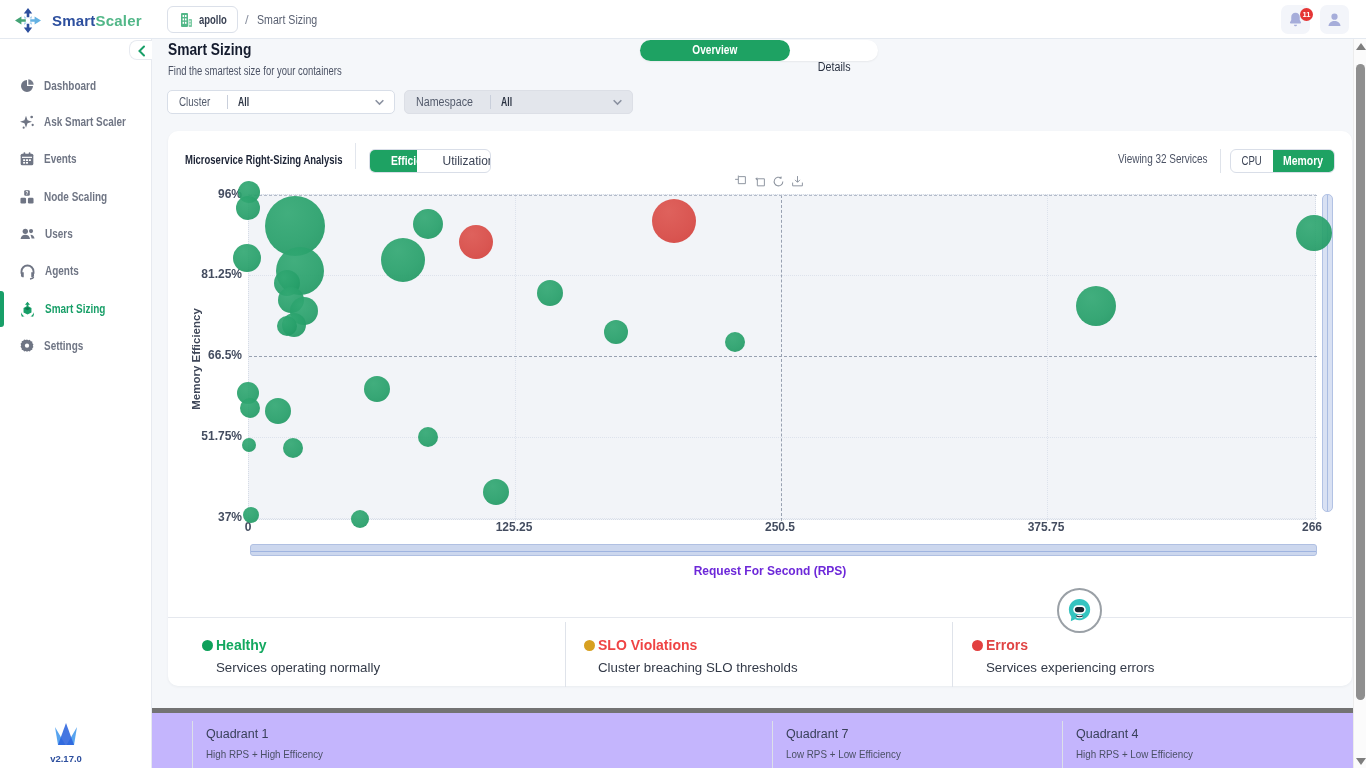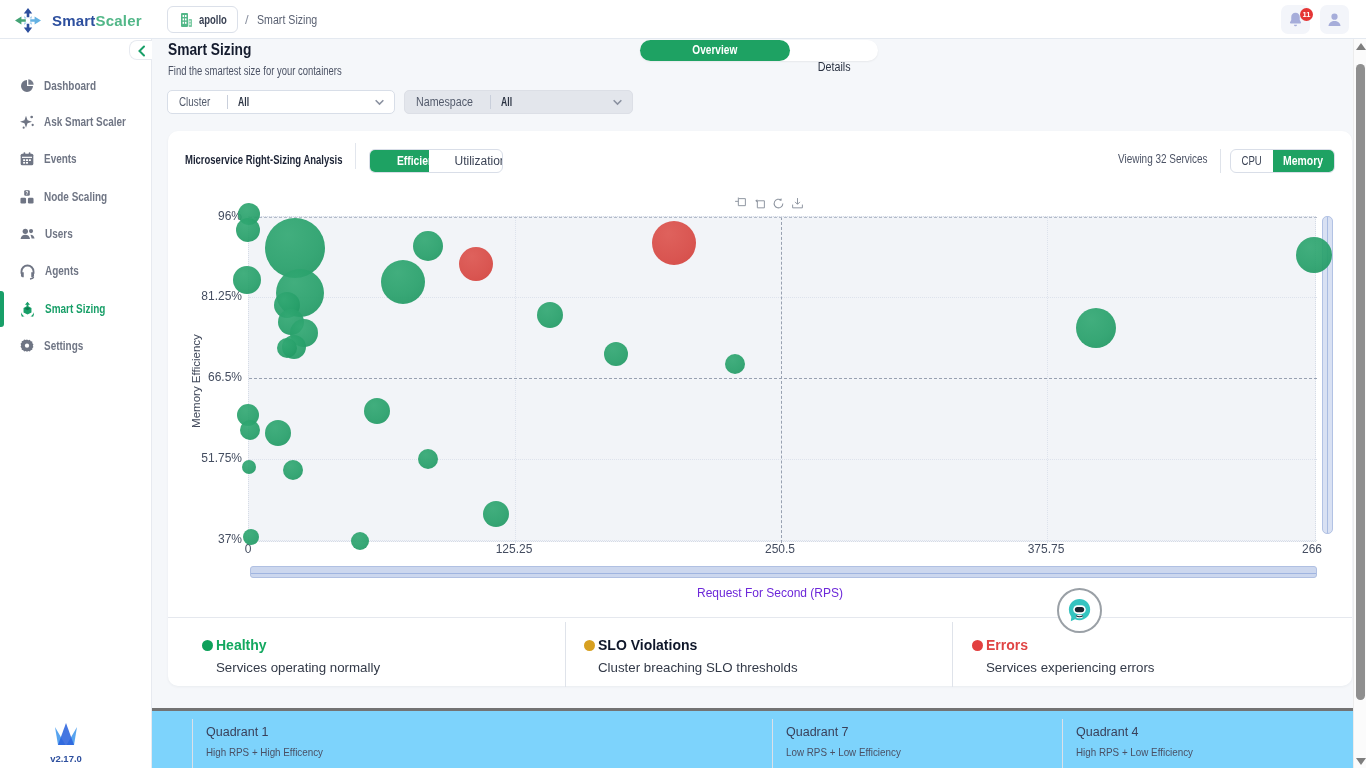--- a/index.html
+++ b/index.html
@@ -48,30 +48,30 @@
 
   
   #card { position:absolute; left:16px; top:92px; width:1184px; height:555px; background:#fff; border-radius:10px; box-shadow:0 1px 3px rgba(20,30,60,.05); }
   #chtitle { position:absolute; left:17px; top:22px; font-size:12.5px; font-weight:700; color:#1d2436; transform:scaleX(.76); transform-origin:left top; white-space:nowrap; }
   #chsep { position:absolute; left:187px; top:12px; width:1px; height:26px; background:#e2e6ed; }
   .seg { position:absolute; height:24px; background:#fff; border:1px solid #d9dee8; border-radius:6px; overflow:hidden; display:flex; }
   .seg div { height:100%; display:flex; align-items:center; justify-content:center; font-size:12px; color:#3c4456; }
   .seg i { font-style:normal; display:inline-block; }
   .seg .on { background:#1ea263; color:#fff; font-weight:700; }
   #seg1 { left:201px; top:18px; }
-  #seg1 .s1 { width:59px;padding-left:43px; }
+  #seg1 .s1 { width:47px;padding-left:43px; }
   #seg1 .s2 { width:73px;padding-left:30px; }
   #viewing { position:absolute; left:950px; top:21px; font-size:12px; color:#4c5365; transform:scaleX(.83); transform-origin:left top; white-space:nowrap; }
   #vsep { position:absolute; left:1052px; top:18px; width:1px; height:24px; background:#dfe3ea; }
   #seg2 { left:1062px; top:18px; }
   #seg2 .s1 { width:42px; }
   #seg2 .s2 { width:61px; }
 
   
-  #chart { position:absolute; left:0; top:64px; width:1184px; height:437px; }
+  #chart { position:absolute; left:0; top:42px; width:1184px; height:437px;font-weight:bold; }
   #plot { position:absolute; left:80px; top:21px; width:1068px; height:326px; background:#f2f4f8; border:1px dotted #d5dbe6; z-index:3; }
   .gl-v { position:absolute; top:0; height:326px; width:0; border-left:1px dotted #dde2ec; }
   .gl-h { position:absolute; left:0; width:1068px; height:0; border-top:1px dotted #dde2ec; }
   .ql-v { position:absolute; top:0; height:326px; width:0; border-left:1px dashed #98a1b1; }
   .ql-h { position:absolute; left:0; width:1068px; height:0; border-top:1px dashed #98a1b1; }
   .ytick { position:absolute; right:1110px; width:60px; text-align:right; font-size:12px; color:#444d60; }
   .xtick { position:absolute; top:347px; width:80px; text-align:center; font-size:12px; color:#444d60; }
   #ylab { position:absolute; left:-42px; top:180px; width:140px; text-align:center; transform:rotate(-90deg); font-size:11.5px; color:#3f4759; }
   #xlab { position:absolute; left:68px; top:391px; width:1068px; text-align:center; font-size:12px; color:#6d28d9; }
   .b { position:absolute; border-radius:50%; opacity:.92; }
@@ -86,21 +86,21 @@
 
   
   #legend { position:absolute; left:0; top:486px; width:1184px; height:69px; border-top:1px solid #e5e8ee; }
   .lcol { position:absolute; top:0; height:69px;text-align:center; }
   .ldot { position:absolute; top:22px; width:11px; height:11px; border-radius:50%; }
   .lhead { position:absolute; top:19px; font-size:14px; font-weight:700; }
   .lsub { position:absolute; top:42px; font-size:13.3px; color:#333a48; }
   .ldiv { position:absolute; top:4px; width:1px; height:65px; background:#dfe3ea; }
 
   
-  #quads { position:absolute; left:0px; top:669px; width:1201px; height:60px; background:#7dd3fc; border-top:3px solid #737373; }
+  #quads { position:absolute; left:0px; top:669px; width:1201px; height:60px; background:#c4b5fd; border-top:5px solid #737373; }
   .quad { position:absolute; top:8px; height:52px; border-left:1px solid #dce0e8; padding-left:13px; }
   .quad .qh { font-size:12.5px; color:#39405a; margin-top:6px; }
   .quad .qs { font-size:11.3px; color:#4a5065; margin-top:7px; transform:scaleX(.87); transform-origin:left top; white-space:nowrap; }
 
   
   #chat { position:absolute; left:1057px; top:588px; width:45px; height:45px; background:#fff; border:2.5px solid #9aa0a6; border-radius:50%; z-index:40; display:flex; align-items:center; justify-content:center; }
 
   
   #scroll { position:absolute; left:1353px; top:39px; width:13px; height:729px; background:#fbfbfb; border-left:1px solid #ececec; z-index:50; }
   #sthumb { position:absolute; left:2px; top:25px; width:9px; height:636px; background:#8f8f8f; border-radius:5px; }
@@ -372,21 +372,21 @@
       </div>
       <div id="legend">
         <div class="lcol" style="left:0;width:397px">
           <div class="ldot" style="left:34px;background:#0da05a"></div>
           <div class="lhead" style="left:48px;color:#13a85f">Healthy</div>
           <div class="lsub" style="left:48px">Services operating normally</div>
         </div>
         <div class="ldiv" style="left:397px"></div>
         <div class="lcol" style="left:397px;width:387px">
           <div class="ldot" style="left:19px;background:#d7a021"></div>
-          <div class="lhead" style="left:33px;color:#0f172a">SLO Violations</div>
+          <div class="lhead" style="left:33px;color:#ef4444">SLO Violations</div>
           <div class="lsub" style="left:33px">Cluster breaching SLO thresholds</div>
         </div>
         <div class="ldiv" style="left:784px"></div>
         <div class="lcol" style="left:784px;width:420px">
           <div class="ldot" style="left:20px;background:#e23f3f"></div>
           <div class="lhead" style="left:34px;color:#e04444">Errors</div>
           <div class="lsub" style="left:34px">Services experiencing errors</div>
         </div>
       </div>
     </div>

